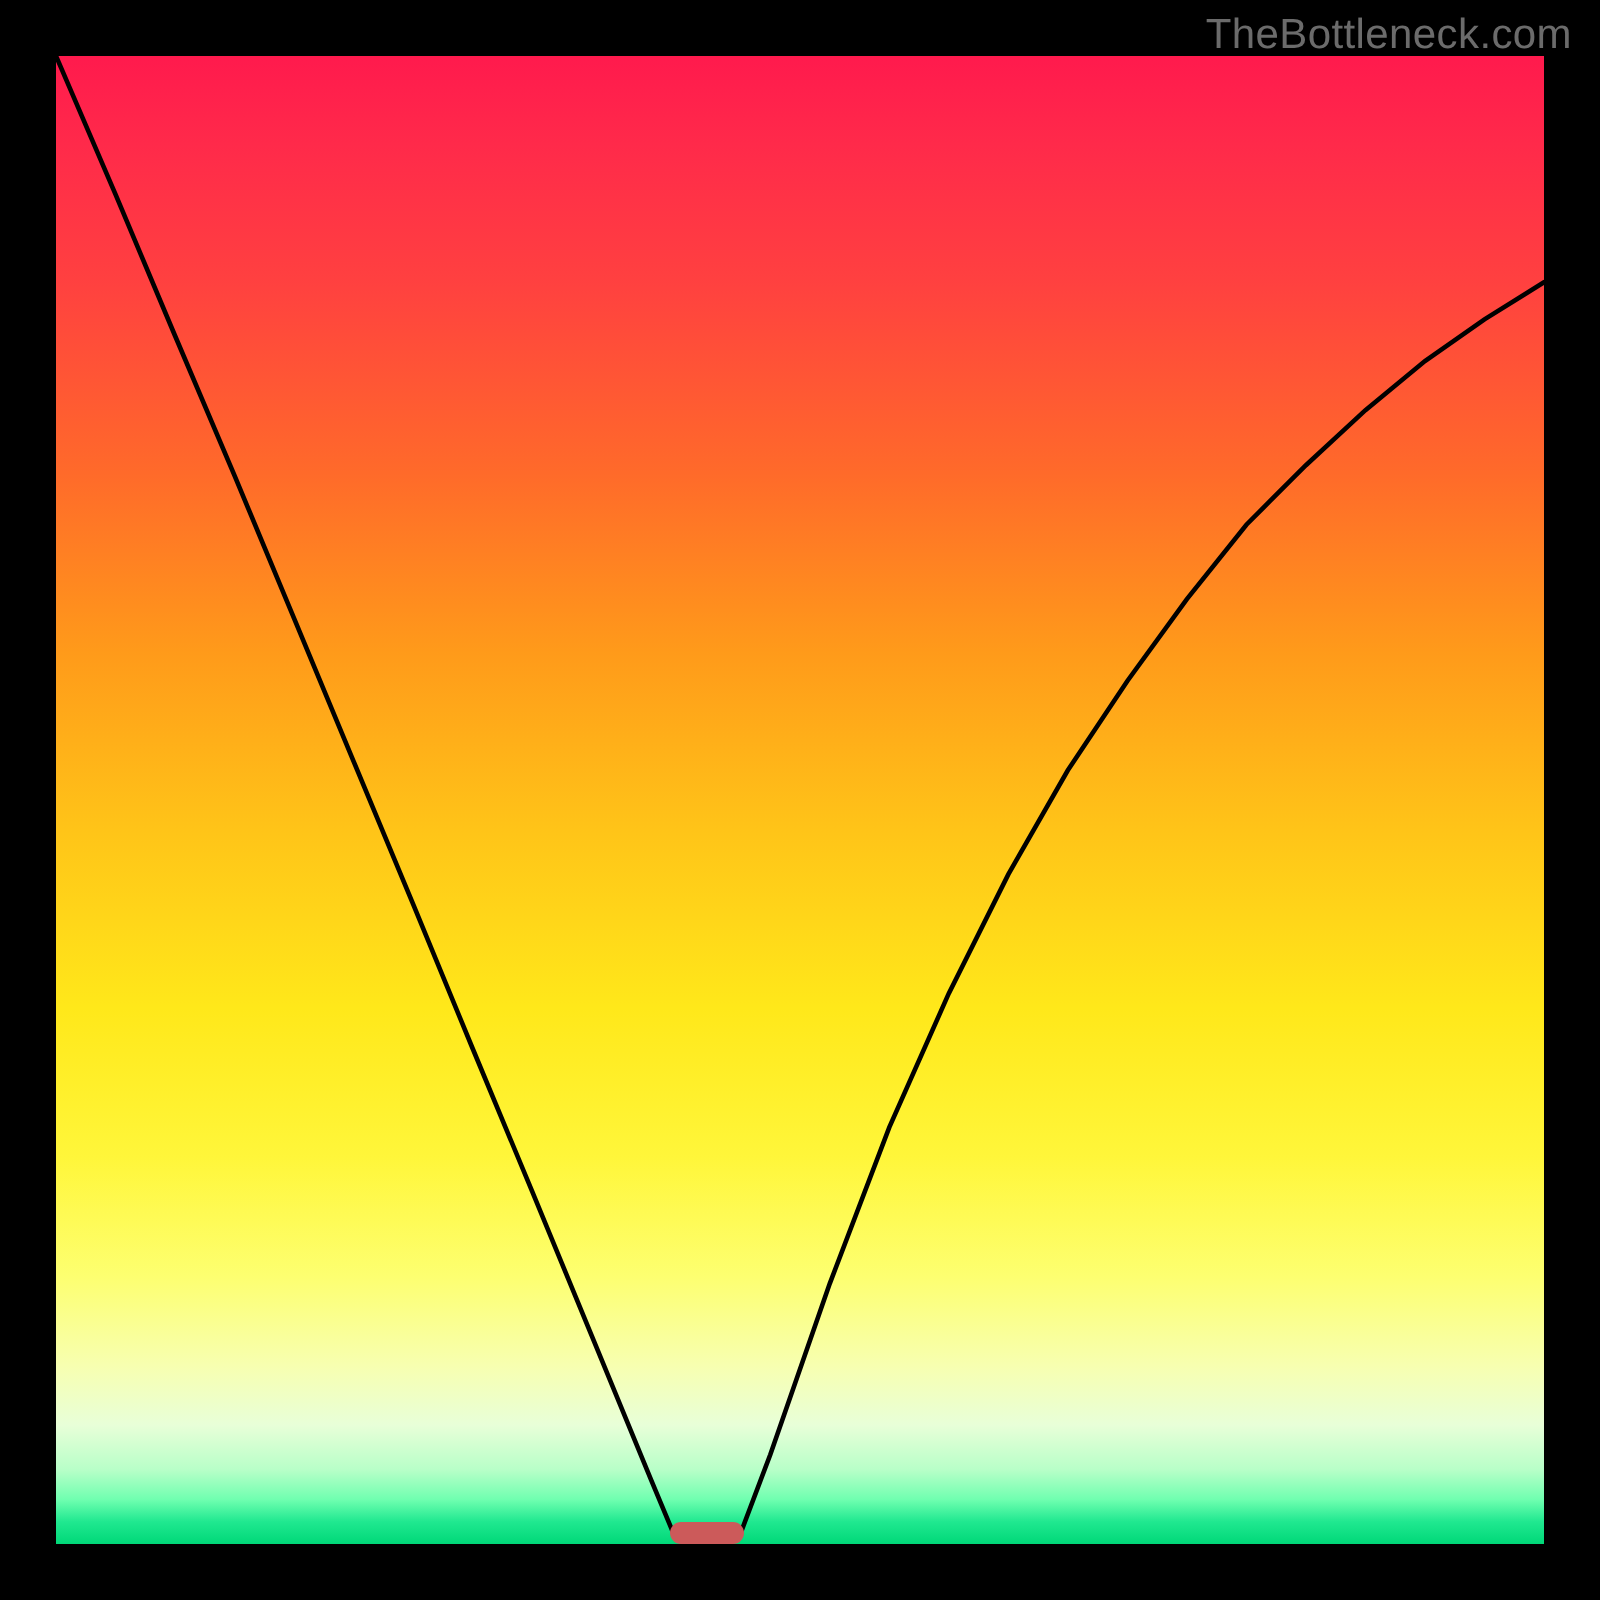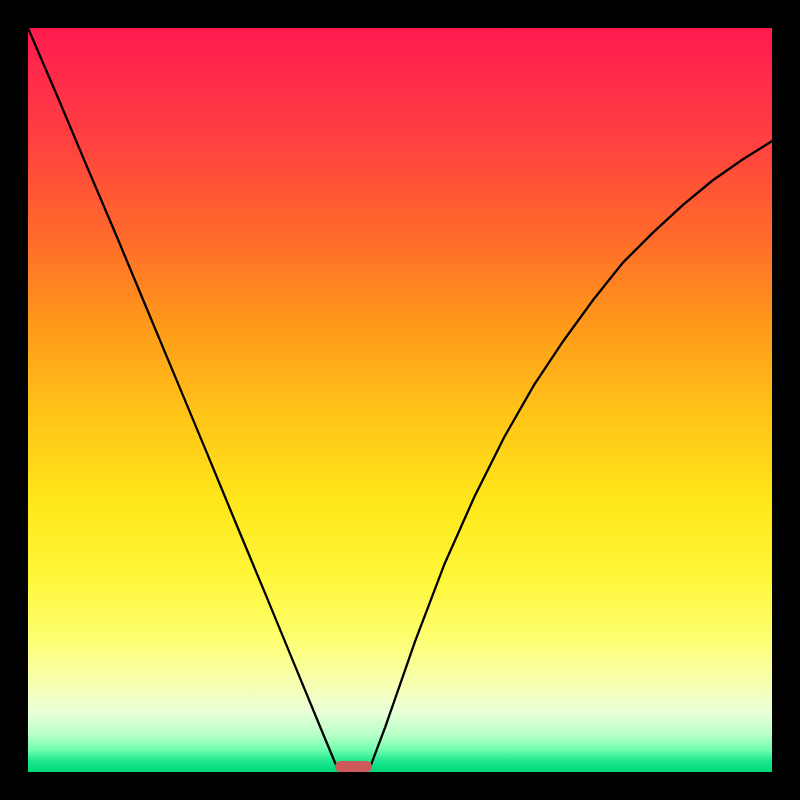--- a/index.html
+++ b/index.html
@@ -66,13 +66,14 @@
 
 <div class="frame">
   <div class="plot">
     <div class="gradient"></div>
     <svg class="curves" viewBox="0 0 744 744" preserveAspectRatio="none">
       <path id="left-path" fill="none" stroke="#000" stroke-width="2.3" stroke-linecap="round" d="M0.00 0.00 L29.76 69.19 L59.52 139.87 L89.28 209.81 L119.04 281.23 L148.80 352.66 L178.56 424.08 L208.32 496.25 L238.08 567.67 L267.84 639.84 L297.60 712.01 L308.76 738.79 "></path>
       <path id="right-path" fill="none" stroke="#000" stroke-width="2.3" stroke-linecap="round" d="M342.24 738.79 L357.12 699.36 L386.88 613.80 L416.64 535.68 L446.40 468.72 L476.16 409.20 L505.92 357.12 L535.68 312.48 L565.44 271.56 L595.20 234.36 L624.96 204.60 L654.72 177.07 L684.48 152.52 L714.24 131.69 L744.00 113.09 "></path>
     </svg>
     <div id="marker" class="marker" style="left: 307.3px; width: 37.2px; bottom: 0px; background: rgb(204, 90, 90);"></div>
   </div>
+  <div class="watermark">TheBottleneck.com</div>
 </div>
 
 </body></html>

